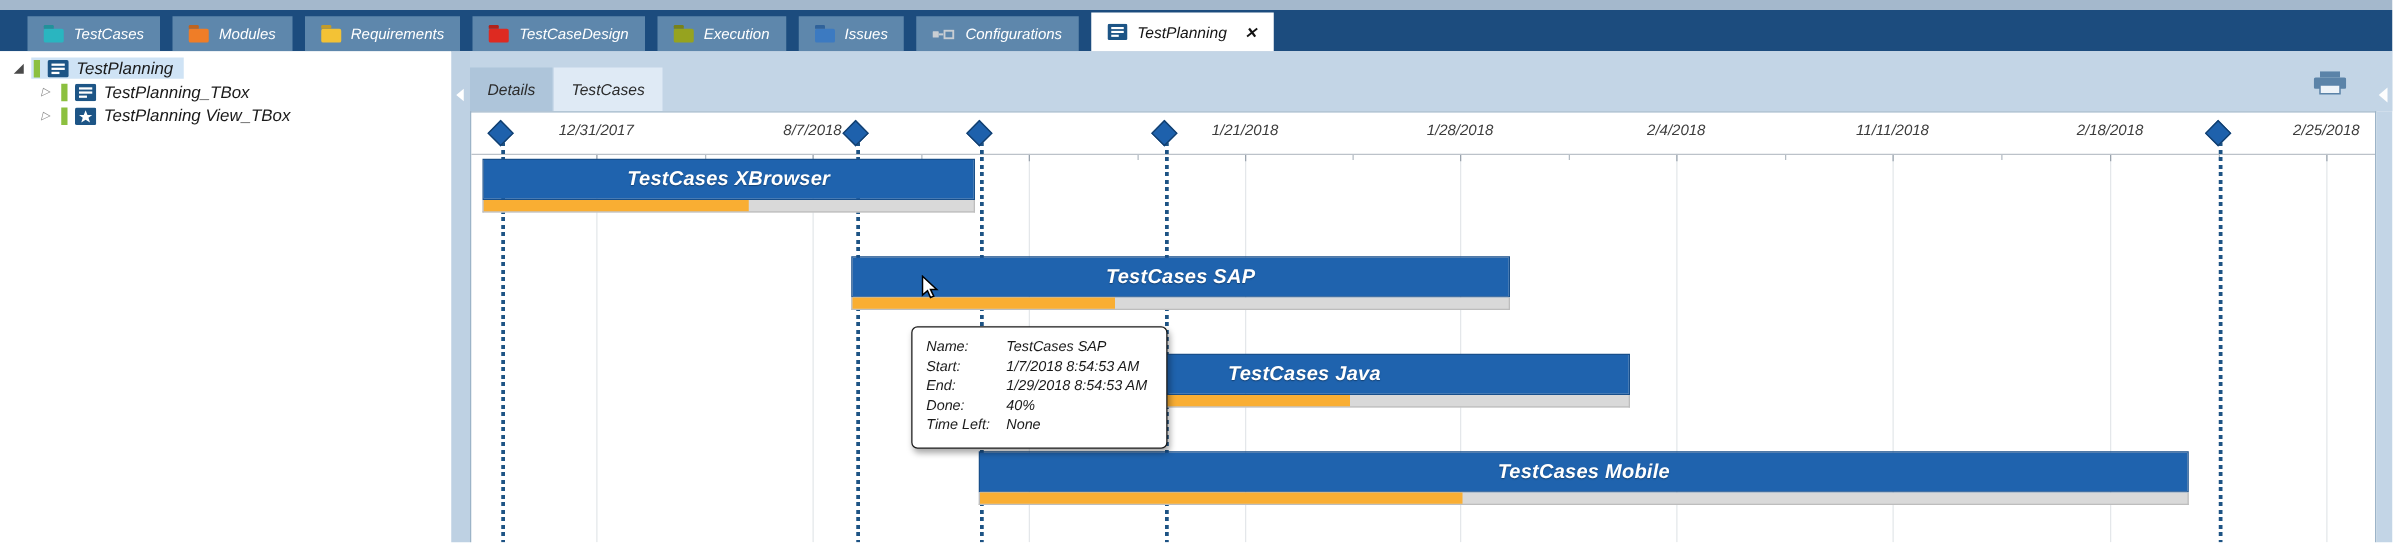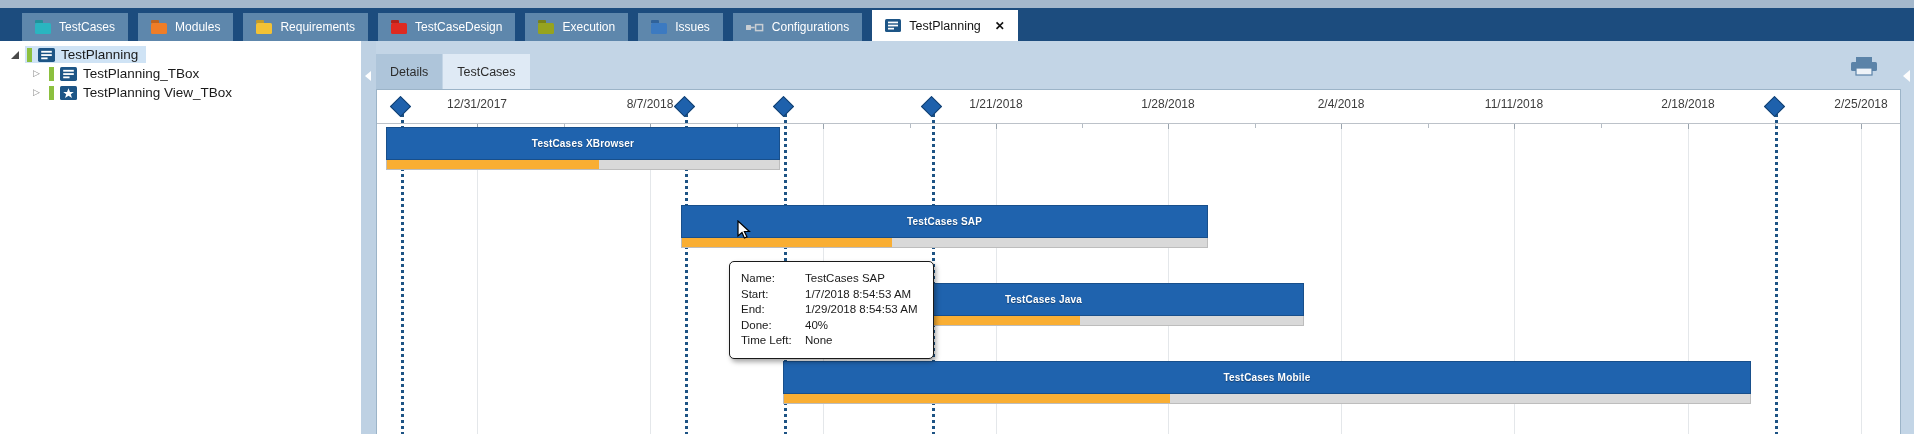--- a/index.html
+++ b/index.html
@@ -1,17 +1,17 @@
 <!DOCTYPE html>
 <html style="--top-strip: #a4b8cc; --title-bar: #1c4c7e; --tab-inactive: #5e87ac; --tab-active-bg: #ffffff; --panel-header: #c3d5e6; --subtab-inactive: #aec5da; --subtab-active: #dfeaf5; --splitter: #bed1e3; --selection: #cfe3f5; --tree-green: #8cc03f; --icon-navy: #1d5586; --bar-blue: #1f63ae; --bar-blue-border: #184f8b; --progress-orange: #f9ae33; --progress-track: #d9d9d9; --milestone-blue: #1e61ac; --dotted-line: #1d5384; --gridline: #e4e7ea; --chart-border: #9cb4c8; --steel-icon: #5b83a8;"><head>
 <meta charset="utf-8">
 <style>
   html,body{margin:0;padding:0;}
   body{font-family:"Liberation Sans",sans-serif;background:#fff;}
-  #app{position:relative;width:1914px;height:434px;overflow:hidden;background:#fff;}
+  #app{position:relative;width:1914px;height:434px;overflow:hidden;background:#fff;font-style:italic;}
 
   
   .top-strip{position:absolute;left:0;top:0;width:100%;height:8px;background:var(--top-strip);}
   .title-bar{position:absolute;left:0;top:8px;width:100%;height:33px;background:var(--title-bar);
              display:flex;align-items:flex-end;padding-left:22px;gap:10px;box-sizing:border-box;}
   .tab{height:28px;display:flex;align-items:center;gap:8px;padding:0 13px;
        background:var(--tab-inactive);color:#fff;font-size:12px;white-space:nowrap;cursor:default;}
   .tab.active{height:31px;background:var(--tab-active-bg);color:#151515;font-size:12.5px;}
   .tab-label{pointer-events:none;}
   .tab-close{font-size:12px;font-weight:700;color:#111;margin-left:6px;}
@@ -60,21 +60,21 @@
   .tick{position:absolute;top:34px;width:1px;height:5px;background:#9aa4ae;z-index:1;}
   .tick.mid{height:4px;background:#b4bcc4;}
   .milestone{position:absolute;width:13px;height:13px;background:var(--milestone-blue);
              border:1px solid #133f6e;transform:rotate(45deg);top:9px;z-index:4;}
   .dotline{position:absolute;top:24px;bottom:0;width:3px;z-index:2;
            background:repeating-linear-gradient(to bottom,var(--dotted-line) 0 3px,transparent 3px 6px);}
   .task{position:absolute;z-index:5;}
   .task-bar{height:33px;background:linear-gradient(var(--bar-blue) 0%, var(--bar-blue) 100%);
             border:1px solid var(--bar-blue-border);box-sizing:border-box;
             display:flex;align-items:center;justify-content:center;color:#fff;font-weight:700;
-            font-size:10px;letter-spacing:.2px;text-shadow:0 1px 1px rgba(0,0,0,.35);}
+            font-size:16px;letter-spacing:.2px;text-shadow:0 1px 1px rgba(0,0,0,.35);}
   .task-track{height:10px;background:var(--progress-track);border:1px solid #bdbdbd;border-top:none;
               box-sizing:border-box;}
   .task-done{height:100%;background:var(--progress-orange);}
   .tooltip{position:absolute;background:#fff;border:1.5px solid #1a1a1a;border-radius:5px;
            box-shadow:2px 3px 5px rgba(0,0,0,.35);padding:9px 11px;z-index:40;box-sizing:border-box;}
   .tooltip-row{display:grid;grid-template-columns:64px 1fr;font-size:11.5px;color:#1a1a1a;line-height:15.5px;}
   .cursor{position:absolute;z-index:50;}
 </style>
 </head>
 <body>

